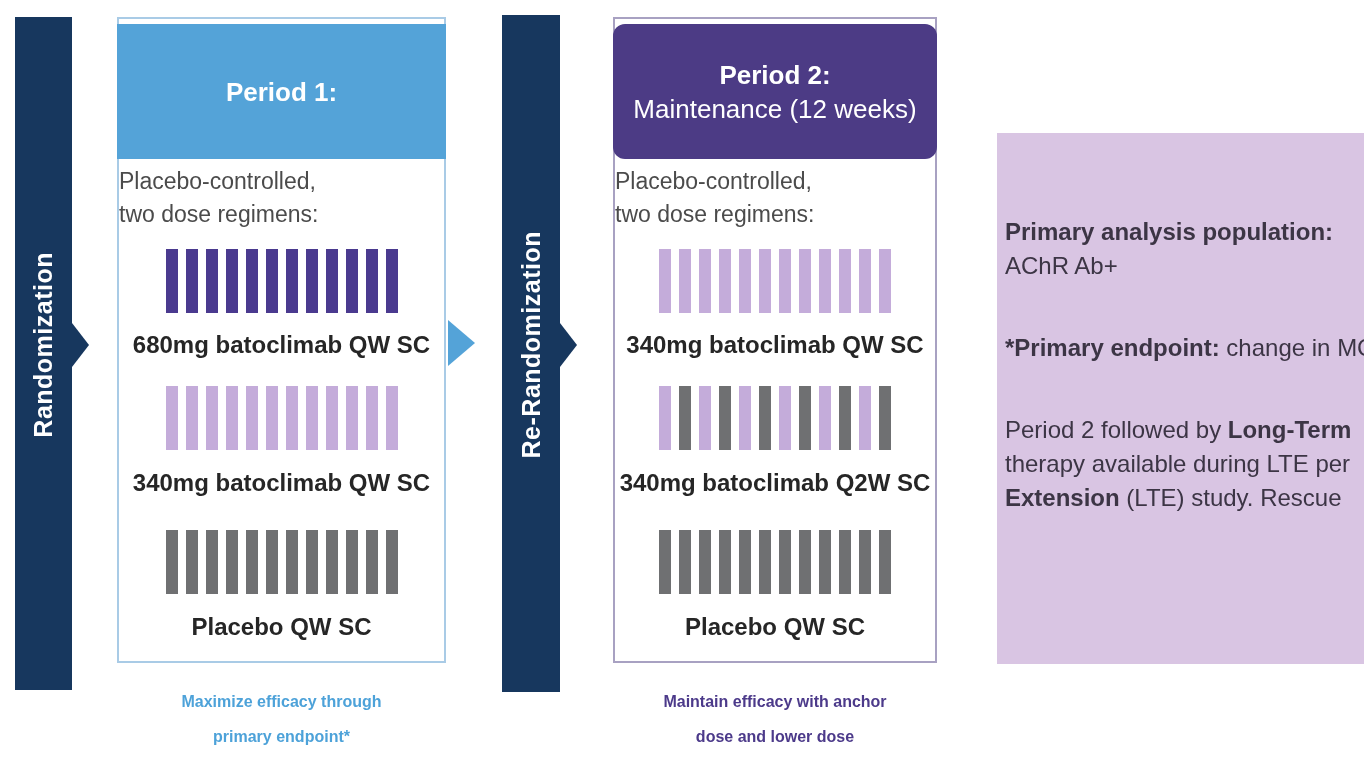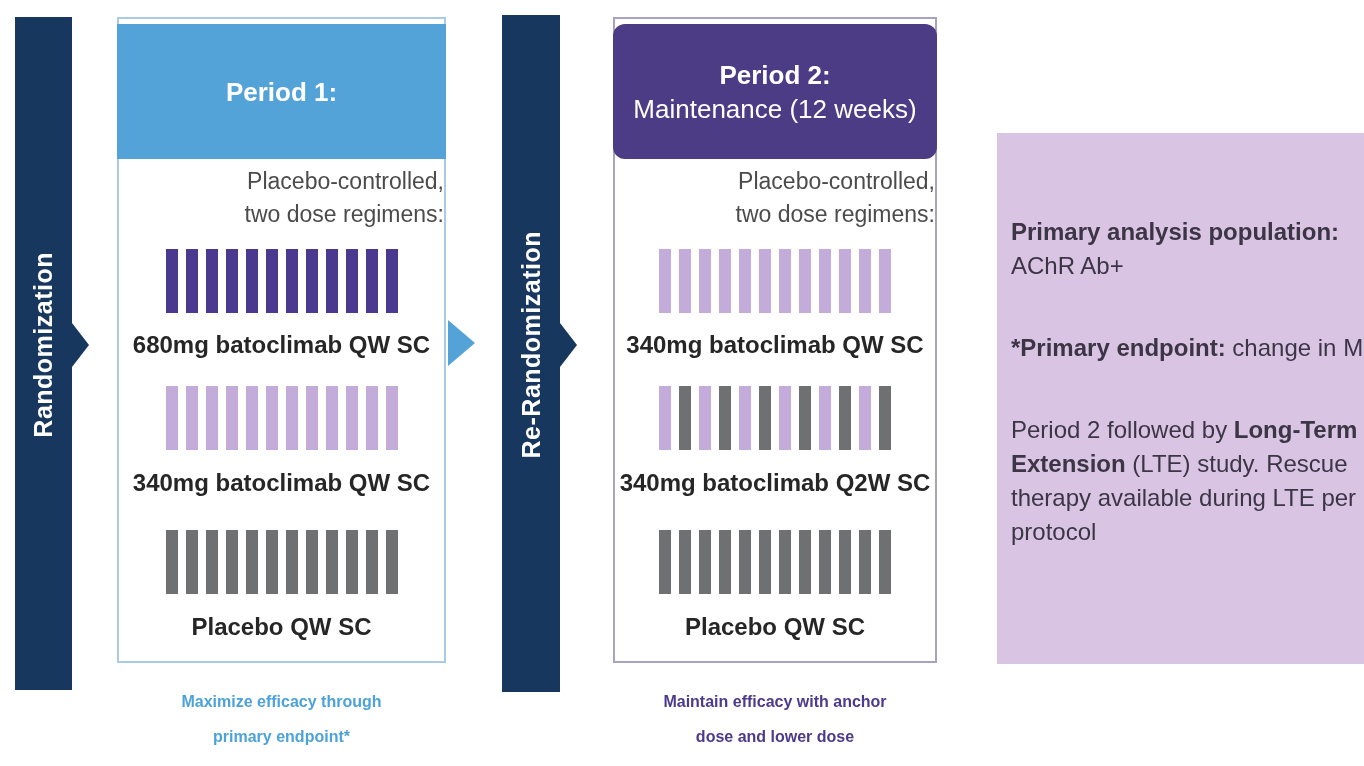--- a/index.html
+++ b/index.html
@@ -40,40 +40,40 @@
 
   
   .period-box{position:absolute;top:17px;height:646px;background:#ffffff;}
   .period-box.p1{left:117px;width:329px;border:2px solid var(--lblue-border);}
   .period-box.p2{left:613px;width:324px;border:2px solid var(--purple-border);}
   .box-head{position:absolute;left:-2px;top:-2px;right:-2px;height:135px;display:flex;flex-direction:column;
             align-items:center;justify-content:center;color:#ffffff;font-size:26px;line-height:34px;text-align:center;margin-top:7px;}
   .p1 .box-head{background:var(--lblue);}
   .p2 .box-head{background:var(--purple);border-radius:12px;}
   .head-line1{font-weight:bold;}
-  .box-sub{position:absolute;top:146px;left:0;width:100%;text-align:right;color:var(--subtitle-gray);
+  .box-sub{position:absolute;top:146px;left:0;width:100%;text-align:left;color:var(--subtitle-gray);
            font-size:23px;line-height:33px;}
   .bar-row{position:absolute;left:0;width:100%;display:flex;justify-content:center;gap:8px;height:64px;}
   .bar{width:12px;height:64px;display:inline-block;}
   .bar.dark-purple{background:var(--bar-dark-purple);}
   .bar.light-purple{background:var(--bar-light-purple);}
   .bar.gray{background:var(--bar-gray);}
   .arm-label{position:absolute;left:0;width:100%;text-align:center;font-size:24px;font-weight:bold;color:var(--label-dark);}
   .row1{top:230px;} .lab1{top:312px;}
   .row2{top:367px;} .lab2{top:450px;}
   .row3{top:511px;} .lab3{top:594px;}
 
   
   .box-footer{position:absolute;top:684px;text-align:center;font-size:16px;font-weight:bold;line-height:35px;}
   .box-footer.f1{left:117px;width:329px;color:var(--footer-blue);}
   .box-footer.f2{left:613px;width:324px;color:var(--footer-purple);}
 
   
   .side-panel{position:absolute;left:997px;top:133px;width:367px;height:531px;background:var(--lavender);
-              padding:82px 14px 0 14px;color:var(--panel-text);font-size:24px;line-height:34px;}
+              padding:82px 14px 0 8px;color:var(--panel-text);font-size:24px;line-height:34px;}
   .panel-para{margin-bottom:48px;}
   .panel-line{white-space:nowrap;}
 </style>
 </head>
 <body>
 
 <div class="canvas">
 
   <div class="rail r1">
     <span class="rail-text">Randomization</span>
@@ -210,19 +210,18 @@
   <aside class="side-panel">
       <div class="panel-para">
         <div class="panel-line"><b>Primary analysis population:</b></div>
         <div class="panel-line"><span>AChR Ab+</span></div>
       </div>
       <div class="panel-para">
         <div class="panel-line"><b>*Primary endpoint:</b><span> change in MG-</span></div>
       </div>
       <div class="panel-para">
         <div class="panel-line"><span>Period 2 followed by </span><b>Long-Term</b></div>
+        <div class="panel-line"><span>therapy available during LTE per</span></div>
         <div class="panel-line"><b>Extension</b><span> (LTE) study. Rescue</span></div>
-        <div class="panel-line"><span>therapy available during LTE per</span></div>
-        <div class="panel-line"><span>protocol</span></div>
       </div>
     </aside>
 
 </div>
 
 </body></html>

